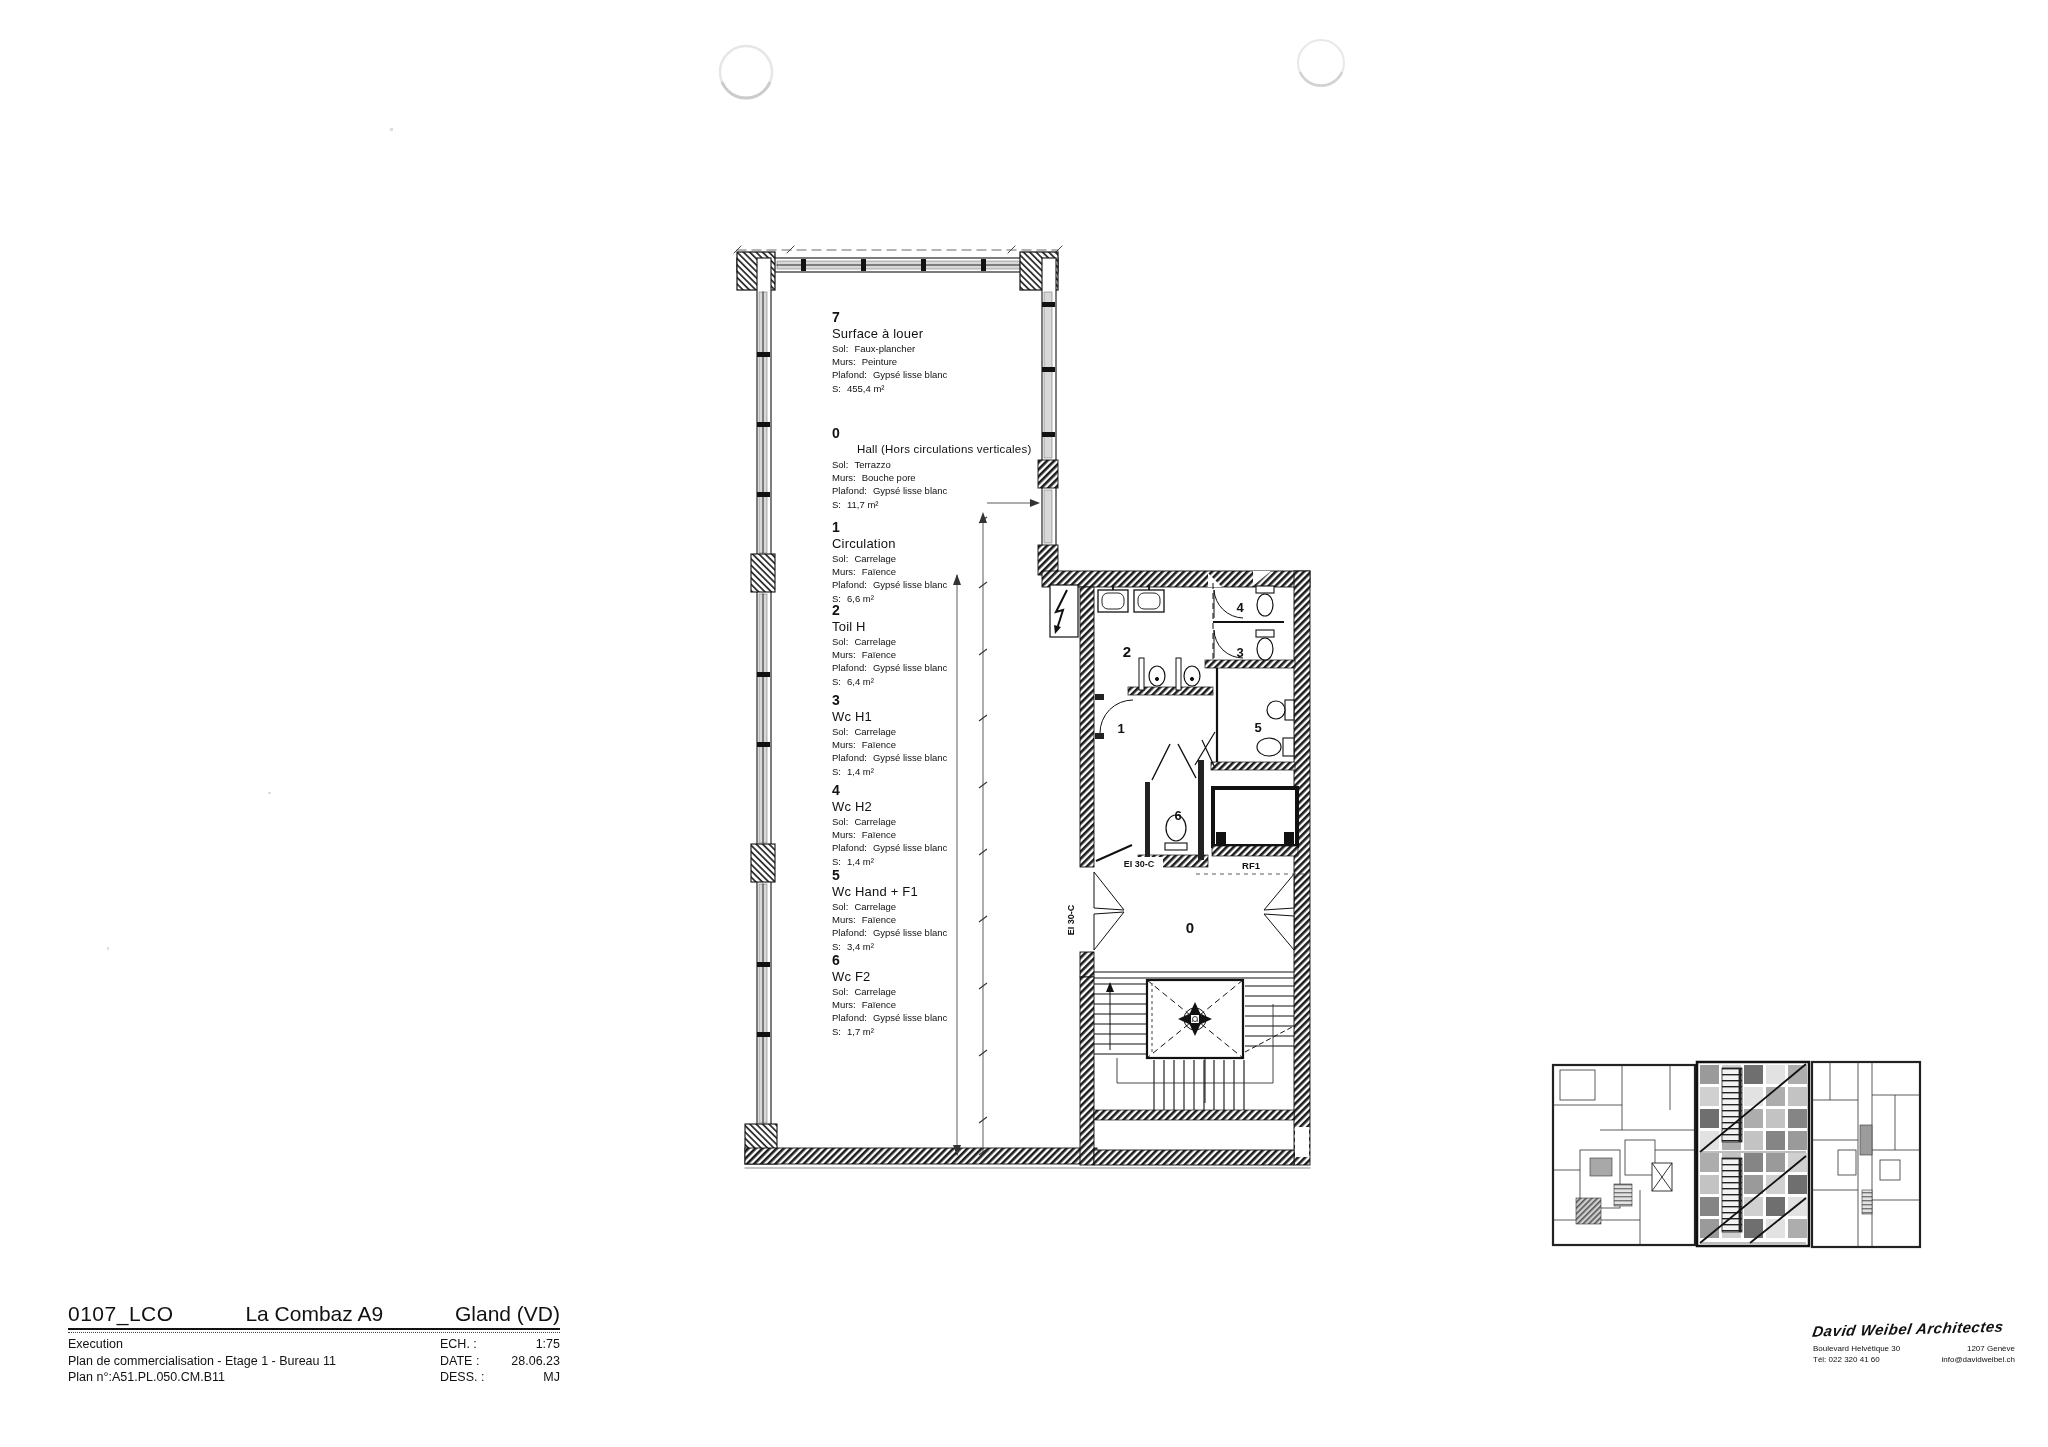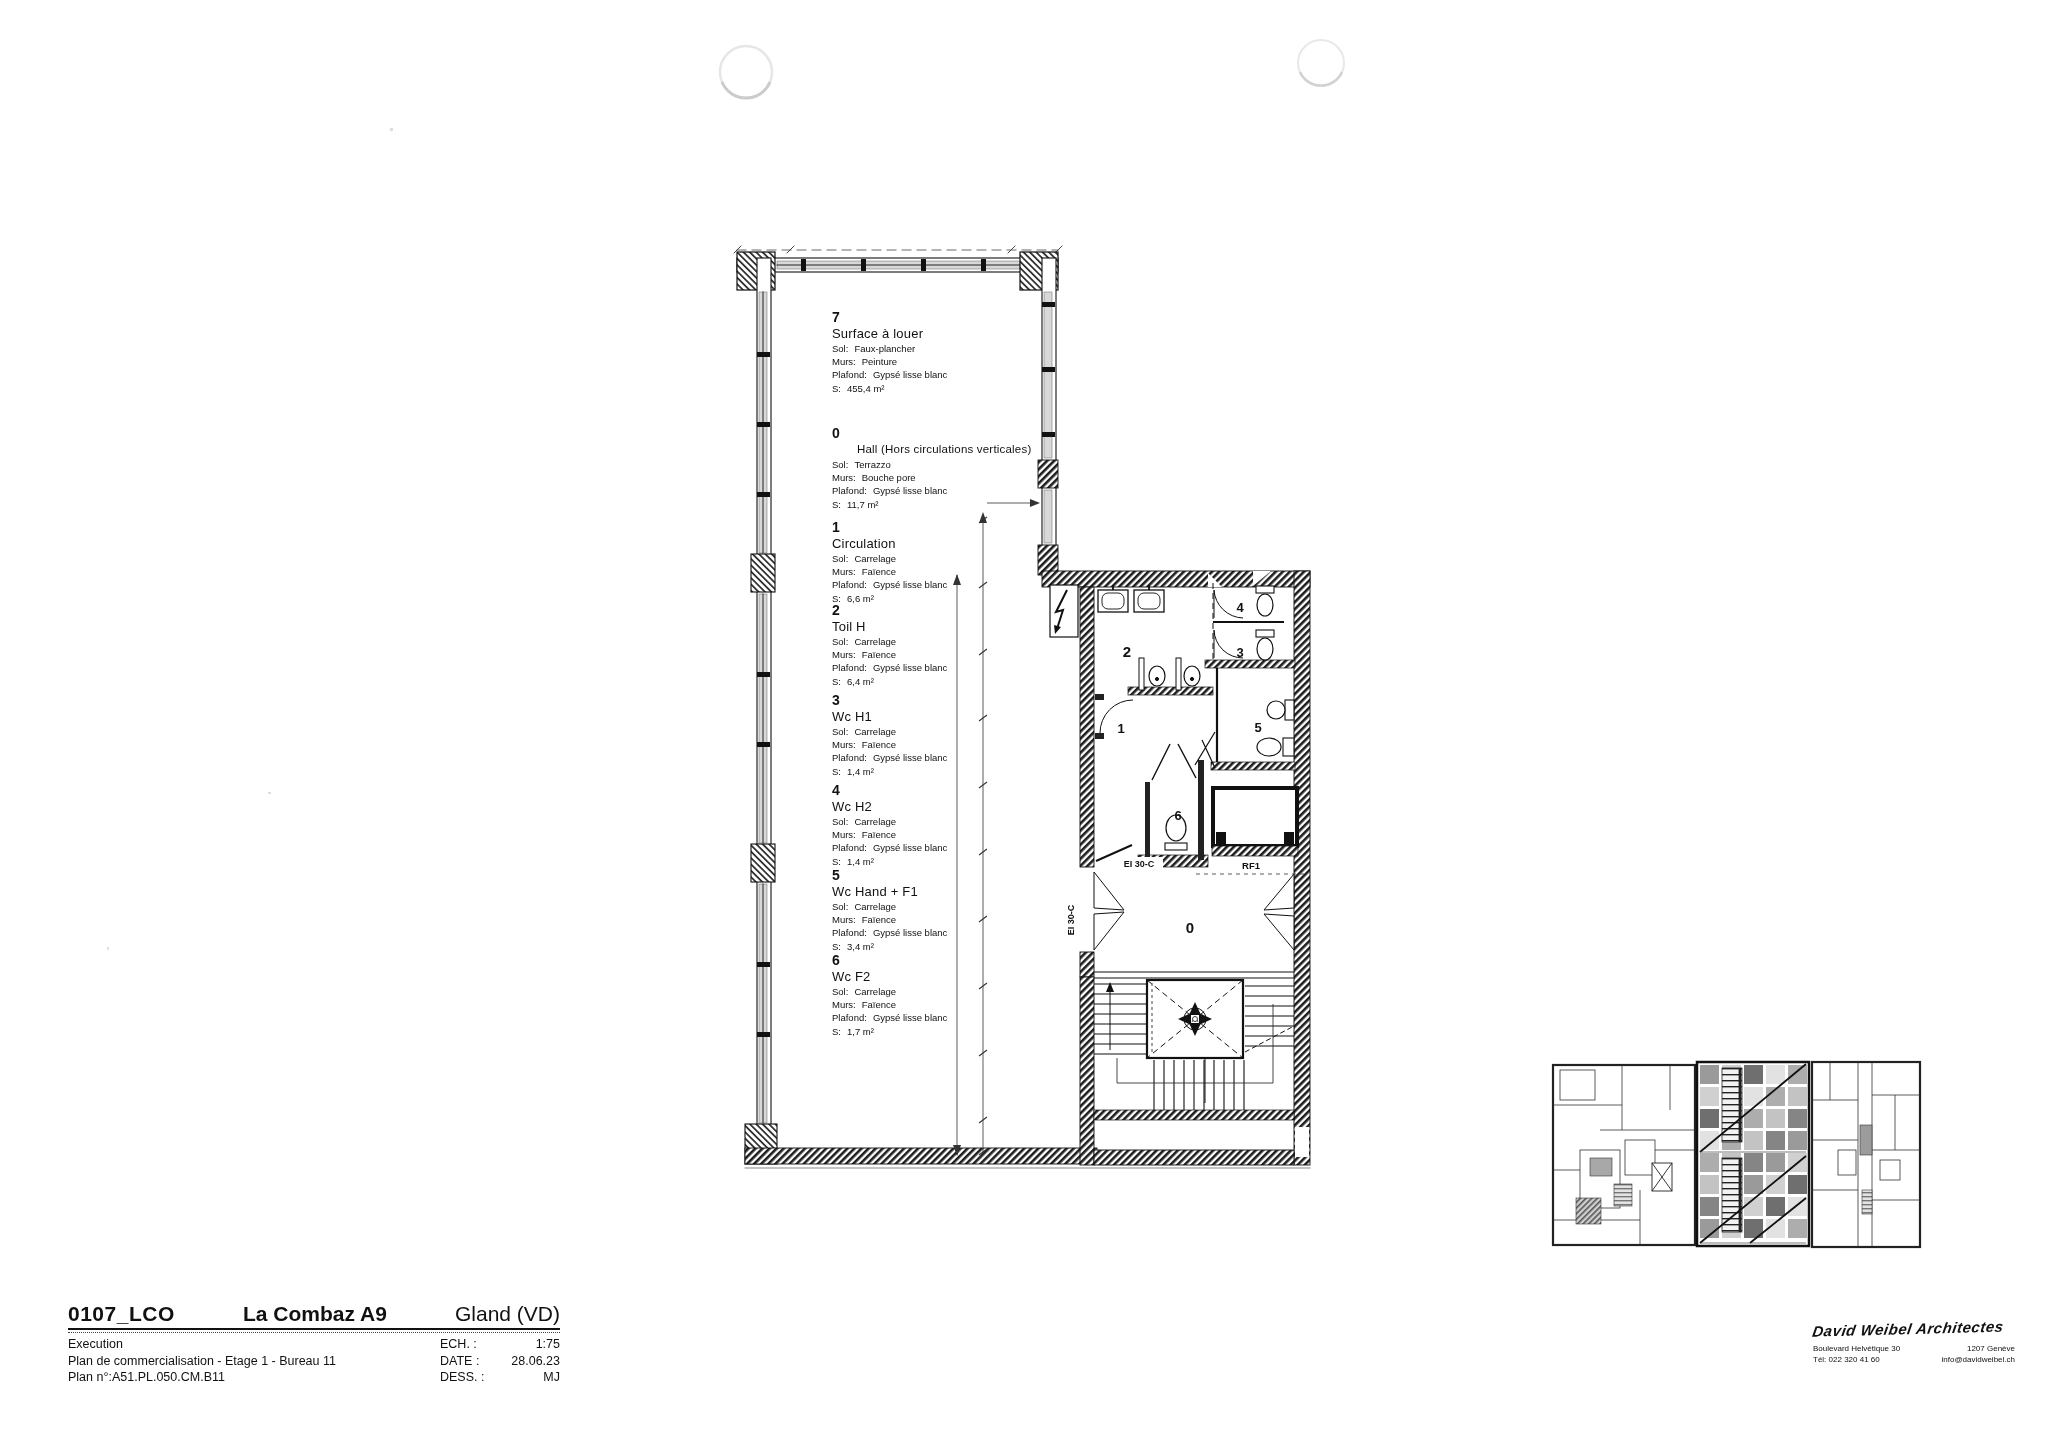--- a/index.html
+++ b/index.html
@@ -10,22 +10,22 @@
   #legend-layer{position:absolute;left:0;top:0;width:100%;height:100%;}
   .lg{position:absolute;left:832px;}
   .lg-num{font-size:14px;font-weight:bold;line-height:15px;}
   .lg-name{font-size:13px;line-height:17px;letter-spacing:.2px;}
   .lg-name.small{font-size:11.5px;padding-left:25px;}
   .lg-row{display:flex;font-size:9.5px;line-height:13.2px;white-space:nowrap;}
   .lg-row span:first-child{margin-right:6px;}
   
   #titleblock{position:absolute;left:68px;top:1302px;width:492px;}
   .tb-line1{display:flex;justify-content:space-between;align-items:baseline;}
-  .tb-code{font-size:21px;font-weight:bold;letter-spacing:.5px;}
-  .tb-name{font-size:21px;font-weight:bold;}
+  .tb-code{font-size:21px;font-weight:normal;letter-spacing:.5px;}
+  .tb-name{font-size:21px;font-weight:normal;}
   .tb-loc{font-size:21px;font-weight:normal;}
   .tb-rule{border-top:2.5px solid #111;border-bottom:1px dotted #444;height:2px;margin-top:2px;}
   .tb-body{position:relative;margin-top:3px;font-size:12.5px;line-height:16.5px;}
   .tb-phase{font-weight:normal;}
   .tb-right{position:absolute;right:0;top:0;width:120px;}
   .tb-right .r{display:flex;justify-content:space-between;line-height:16.5px;text-align:right;}
   
   #architect{position:absolute;left:1813px;top:1320px;width:202px;}
   .ar-sign{font-size:15px;font-style:italic;font-weight:bold;transform:skewX(-10deg) rotate(-1.5deg);
            letter-spacing:.5px;white-space:nowrap;}

